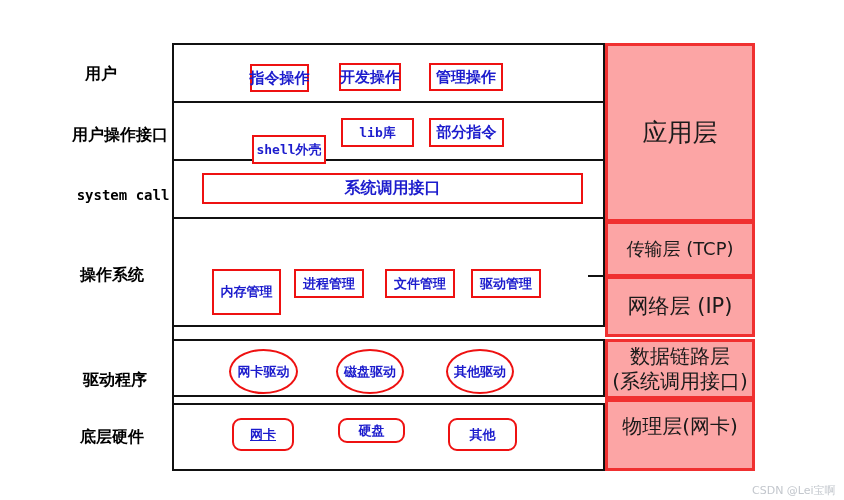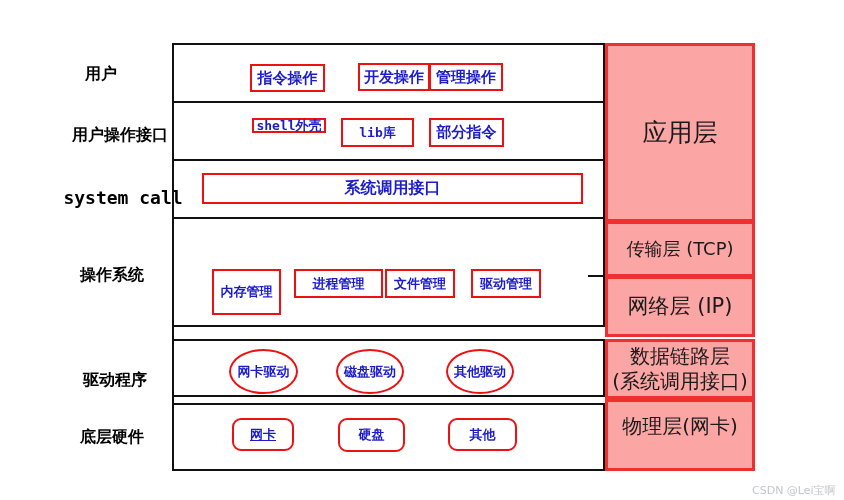--- a/index.html
+++ b/index.html
@@ -24,21 +24,21 @@
     position: absolute;
     width: 150px;
     text-align: center;
     font-size: 16px;
     font-weight: bold;
     color: #000000;
     white-space: nowrap;
   }
   .gutter-label.mono {
     font-family: "DejaVu Sans Mono", "Liberation Mono", monospace;
-    font-size: 18px;
+    font-size: 14px;
   }
   
   .section {
     position: absolute;
     left: 172px;
     width: 433px;
     border: 2px solid var(--ink);
     background: transparent;
   }
   .left-spine {
@@ -111,41 +111,41 @@
   <div class="gutter-label" style="left:37px; top:427px;">底层硬件</div>
 
   <div class="section" style="top:43px;  height:60px;"></div>
   <div class="section" style="top:101px; height:60px;"></div>
   <div class="section" style="top:159px; height:60px;"></div>
   <div class="section" style="top:217px; height:110px;"></div>
   <div class="section" style="top:339px; height:58px;"></div>
   <div class="section" style="top:403px; height:68px;"></div>
   <div class="left-spine"></div>
 
-  <div class="bbox" style="left:250px; top:64px; width:75px; height:28px;">指令操作</div>
-  <div class="bbox" style="left:358px; top:63px; width:72px; height:28px;">开发操作</div>
+  <div class="bbox" style="left:250px; top:64px; width:59px; height:28px;">指令操作</div>
+  <div class="bbox" style="left:339px; top:63px; width:62px; height:28px;">开发操作</div>
   <div class="bbox" style="left:429px; top:63px; width:74px; height:28px;">管理操作</div>
 
-  <div class="bbox mono" style="left:252px; top:118px; width:74px; height:15px;">shell外壳</div>
+  <div class="bbox mono" style="left:252px; top:135px; width:74px; height:29px;">shell外壳</div>
   <div class="bbox mono" style="left:341px; top:118px; width:73px; height:29px;">lib库</div>
   <div class="bbox" style="left:429px; top:118px; width:75px; height:29px;">部分指令</div>
 
   <div class="bbox" style="left:202px; top:173px; width:381px; height:31px; font-size:16px;">系统调用接口</div>
 
   <div class="bbox small" style="left:212px; top:269px; width:69px; height:46px;">内存管理</div>
-  <div class="bbox small" style="left:294px; top:269px; width:89px; height:29px;">进程管理</div>
+  <div class="bbox small" style="left:294px; top:269px; width:70px; height:29px;">进程管理</div>
   <div class="bbox small" style="left:385px; top:269px; width:70px; height:29px;">文件管理</div>
   <div class="bbox small" style="left:471px; top:269px; width:70px; height:29px;">驱动管理</div>
 
   <div class="bbox ellipse" style="left:229px; top:349px; width:69px; height:45px;">网卡驱动</div>
   <div class="bbox ellipse" style="left:336px; top:349px; width:68px; height:45px;">磁盘驱动</div>
   <div class="bbox ellipse" style="left:446px; top:349px; width:68px; height:45px;">其他驱动</div>
 
   <div class="bbox rounded" style="left:232px; top:418px; width:62px; height:33px;text-decoration:underline;">网卡</div>
-  <div class="bbox rounded" style="left:338px; top:418px; width:67px; height:34px;">硬盘</div>
+  <div class="bbox rounded" style="left:338px; top:418px; width:67px; height:25px;">硬盘</div>
   <div class="bbox rounded" style="left:448px; top:418px; width:69px; height:33px;">其他</div>
 
   <div class="netbox" style="top:43px;  height:179px; font-size:25px;">应用层</div>
   <div class="netbox" style="top:221px; height:56px;  font-size:18px;">传输层 (TCP)</div>
   <div class="netbox" style="top:276px; height:61px;  font-size:21px;">网络层  (IP)</div>
   <div class="netbox" style="top:339px; height:60px;  font-size:20px;">
     <div>数据链路层</div>
     <div>(系统调用接口)</div>
   </div>
   <div class="netbox" style="top:399px; height:72px; font-size:20px; justify-content:flex-start; padding-top:12px;">物理层(网卡)</div>

